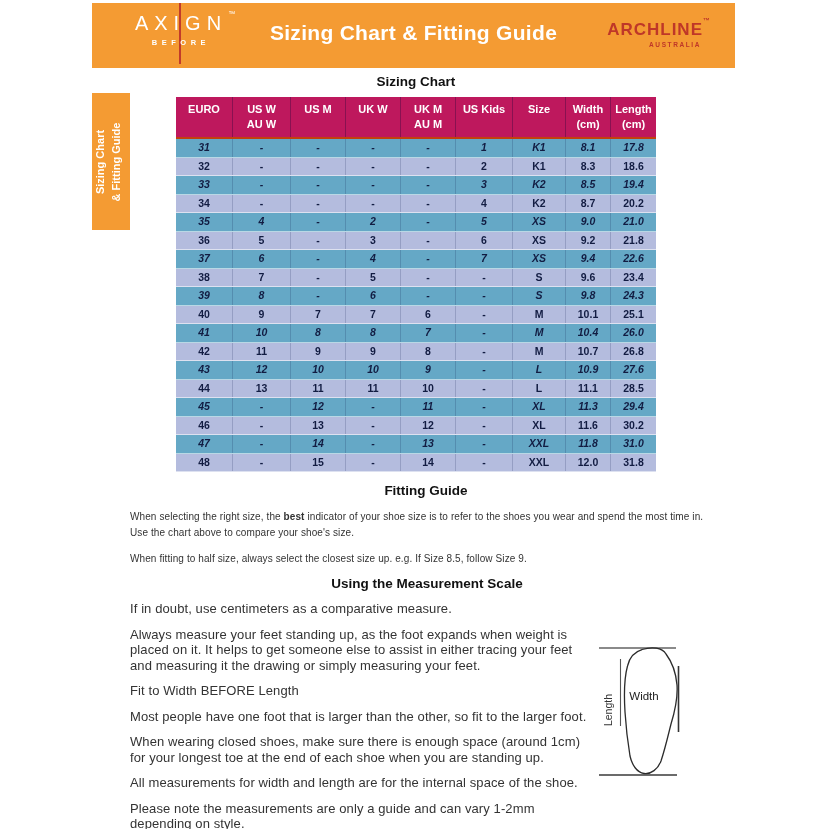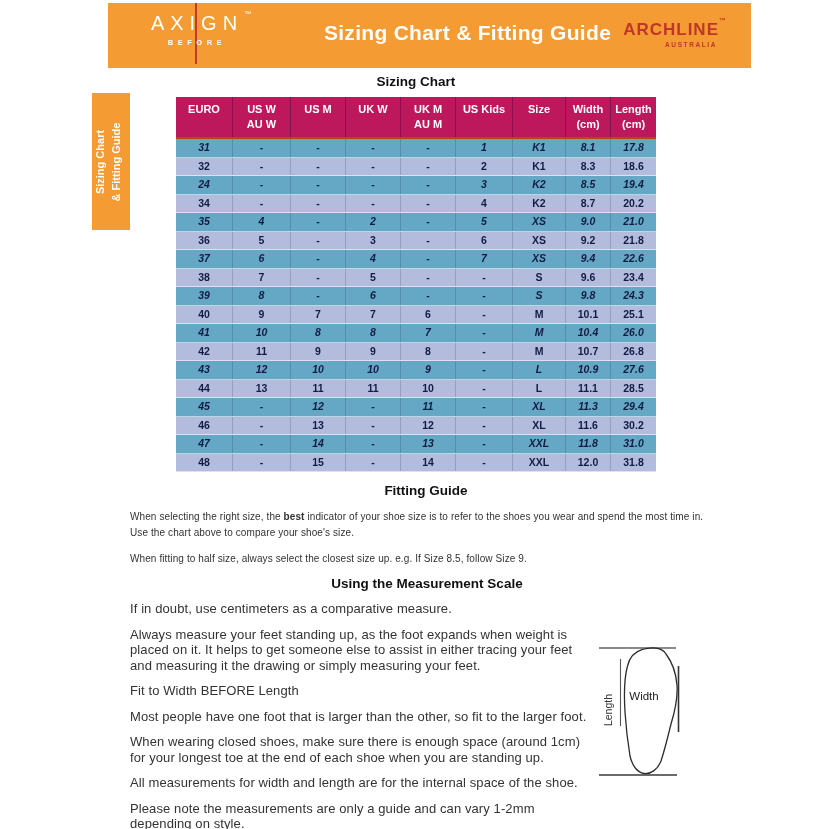--- a/index.html
+++ b/index.html
@@ -1,27 +1,27 @@
 <!DOCTYPE html>
 <html><head>
 <meta charset="utf-8">
 <style>
   html,body{margin:0;padding:0;background:#fff;}
   .page{position:relative;width:829px;height:829px;background:#ffffff;overflow:hidden;
         font-family:"Liberation Sans",sans-serif;color:#333;}
 
   
-  .topbar{position:absolute;left:108px;top:3px;width:643px;height:65px;background:#F49B33;}
+  .topbar{position:absolute;left:92px;top:3px;width:643px;height:65px;background:#F49B33;}
   .brand-line{position:absolute;left:87px;top:0;width:2px;height:61px;background:#C23B2A;}
   .axign{position:absolute;left:24px;top:9px;width:130px;text-align:center;color:#fff;}
   .axign .nm{font-size:20px;letter-spacing:6px;font-weight:400;position:relative;}
   .axign .tm{font-size:7px;position:absolute;top:-2px;margin-left:1px;}
   .axign .sub{font-size:7.5px;letter-spacing:4.5px;font-weight:700;margin-top:3px;}
   .bar-title{position:absolute;left:0;top:18px;width:100%;text-align:center;
-             color:#fff;font-size:21px;font-weight:700;letter-spacing:.3px;padding-left:38px;}
+             color:#fff;font-size:21px;font-weight:700;letter-spacing:.3px;}
   .archline{position:absolute;right:32px;top:17px;text-align:right;color:#BF3728;}
   .archline .nm{font-size:17px;font-weight:700;letter-spacing:1px;position:relative;}
   .archline .tm{font-size:7px;position:absolute;top:-3px;}
   .archline .sub{font-size:6.5px;letter-spacing:1.6px;font-weight:700;margin-top:1px;margin-right:2px;}
 
   
   .side-tab{position:absolute;left:92px;top:93px;width:38px;height:137px;background:#F49B33;}
   .side-tab-text{position:absolute;left:50%;top:50%;width:137px;height:38px;
                  transform:translate(-50%,-50%) rotate(-90deg);
                  color:#fff;font-weight:700;font-size:11px;text-align:center;line-height:16px;}
@@ -131,21 +131,21 @@
           <div class="td">-</div>
           <div class="td">-</div>
           <div class="td">-</div>
           <div class="td">-</div>
           <div class="td">2</div>
           <div class="td">K1</div>
           <div class="td">8.3</div>
           <div class="td">18.6</div>
         </div>
         <div class="tr dark">
-          <div class="td">24</div>
+          <div class="td">33</div>
           <div class="td">-</div>
           <div class="td">-</div>
           <div class="td">-</div>
           <div class="td">-</div>
           <div class="td">3</div>
           <div class="td">K2</div>
           <div class="td">8.5</div>
           <div class="td">19.4</div>
         </div>
         <div class="tr light">

